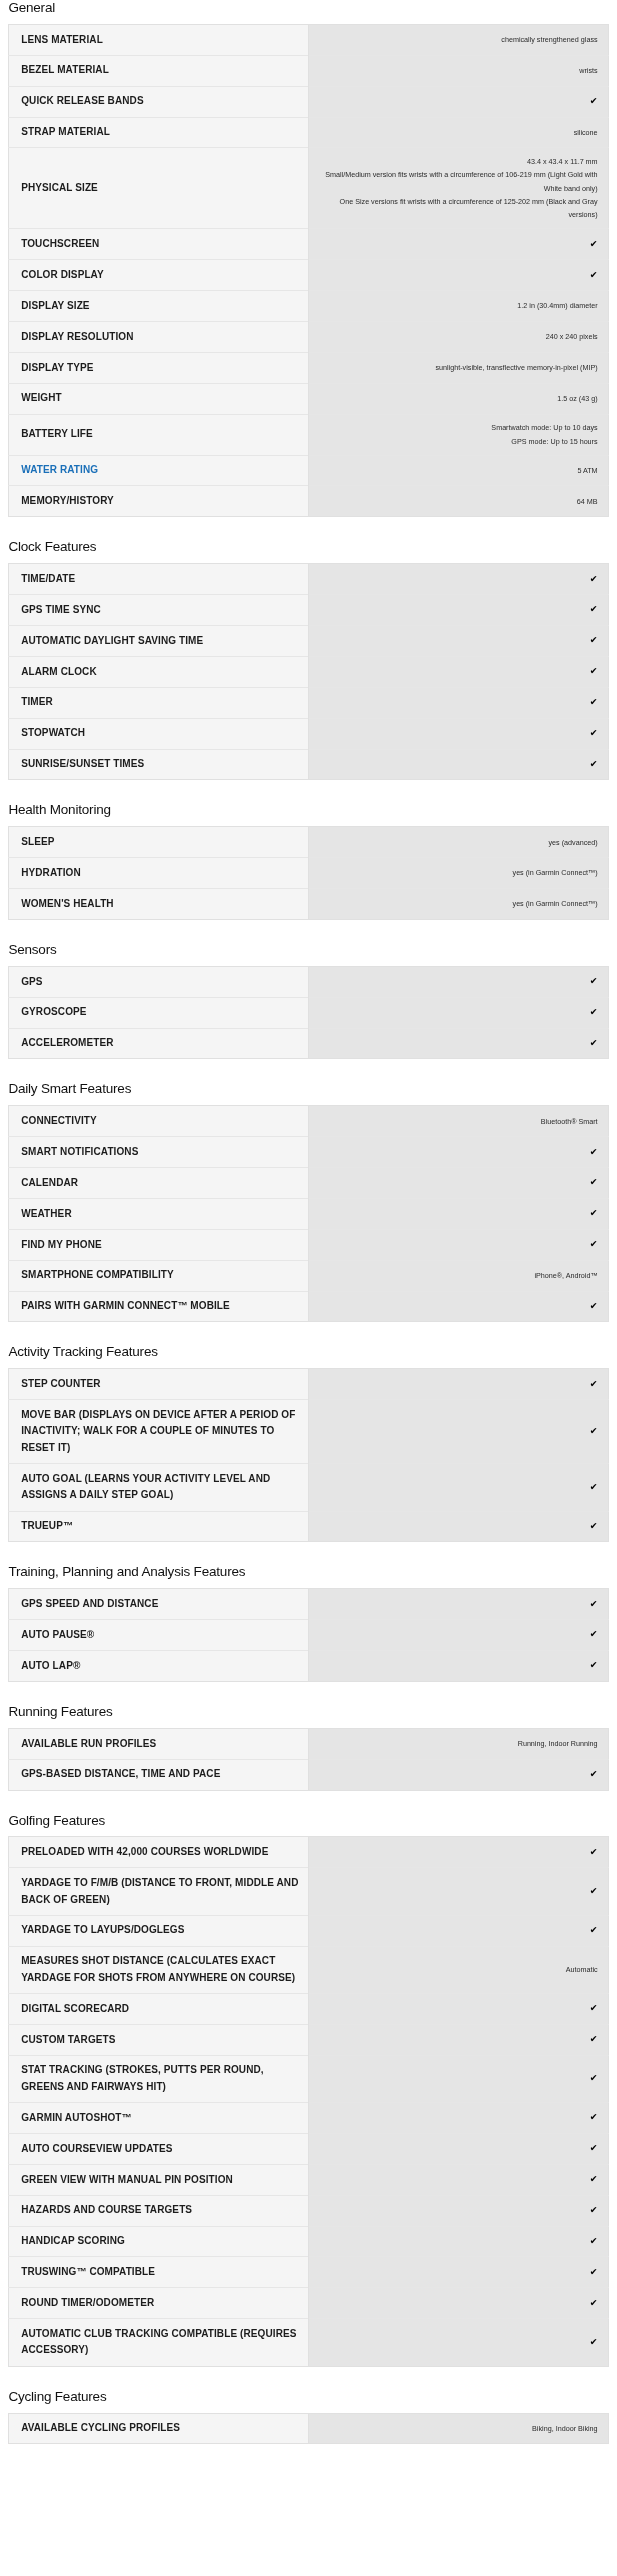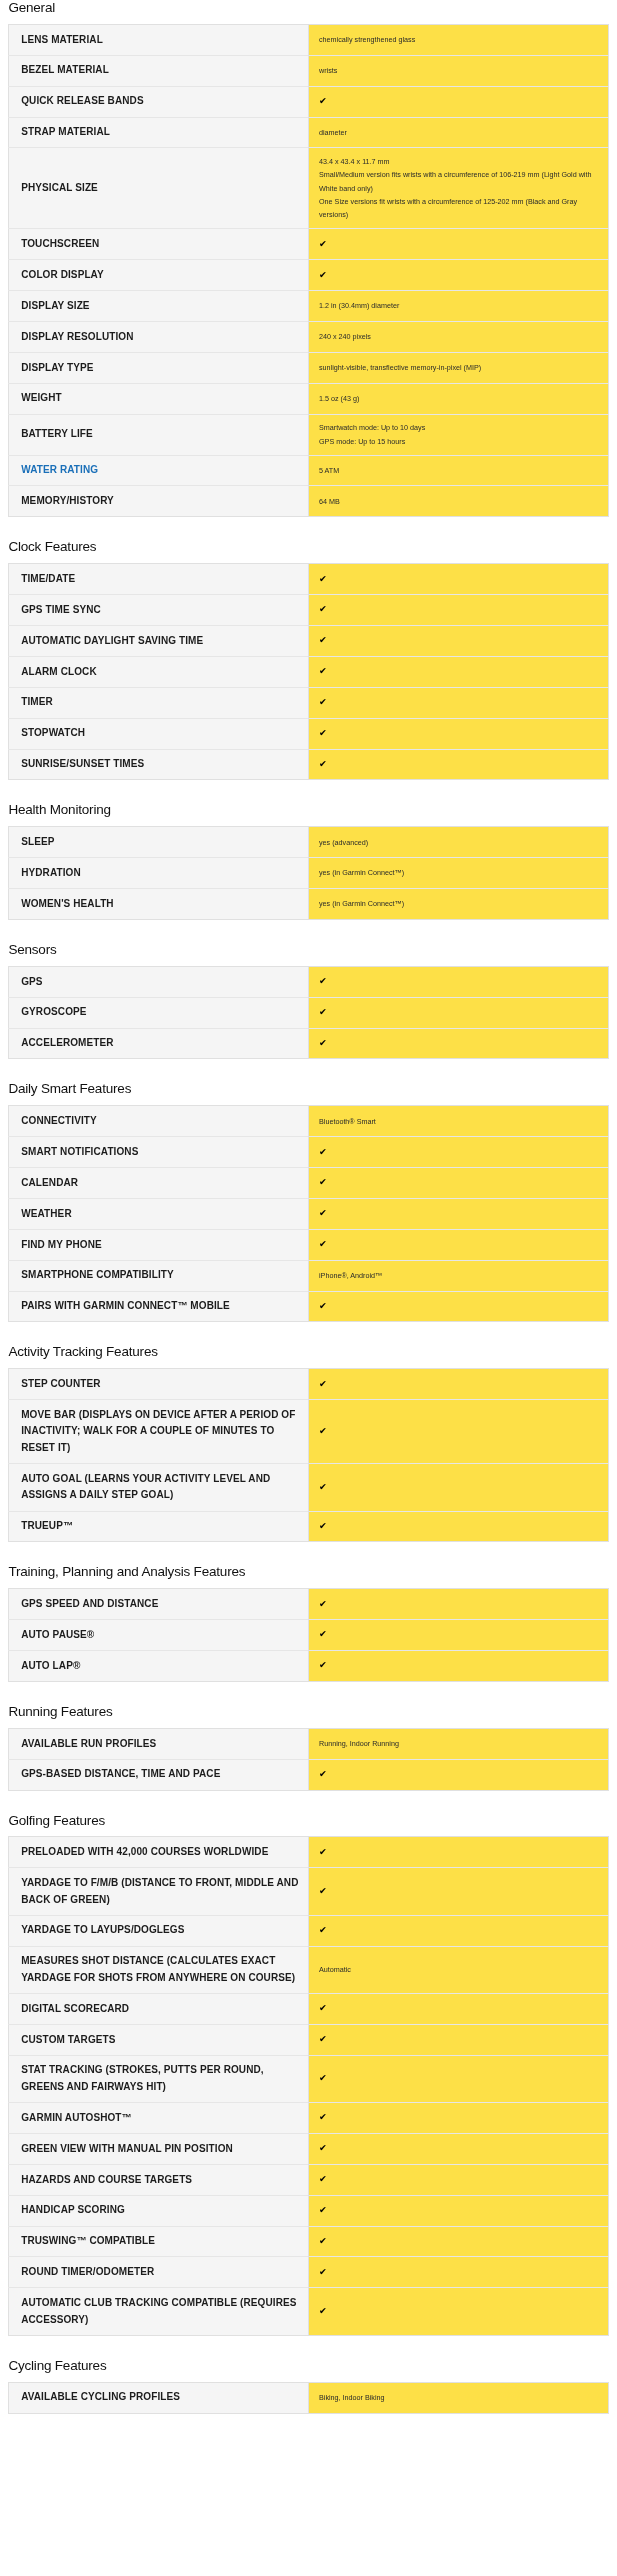--- a/index.html
+++ b/index.html
@@ -56,27 +56,27 @@
     letter-spacing: 0.1px;
     line-height: 1.65;
     color: #1c1c1c;
     vertical-align: middle;
   }
   td.spec-label.link-label {
     color: #1a6fb8;
   }
   td.spec-value {
     width: 50%;
-    background: #fde047;
+    background: #e5e5e5;
     padding: 6.7px 10px;
     font-size: 7.2px;
     font-weight: 400;
     line-height: 1.85;
     color: #2a2a2a;
-    text-align: left;
+    text-align: right;
     vertical-align: middle;
   }
   .check {
     display: inline-block;
     font-size: 9.3px;
     line-height: 1;
     color: #000000;
     font-family: "DejaVu Sans", sans-serif;
     font-weight: bold;
   }
@@ -97,21 +97,21 @@
           <tr>
             <td class="spec-label">BEZEL MATERIAL</td>
             <td class="spec-value">wrists</td>
           </tr>
           <tr>
             <td class="spec-label">QUICK RELEASE BANDS</td>
             <td class="spec-value"><span class="check">✔</span></td>
           </tr>
           <tr>
             <td class="spec-label">STRAP MATERIAL</td>
-            <td class="spec-value">diameter</td>
+            <td class="spec-value">silicone</td>
           </tr>
           <tr>
             <td class="spec-label">PHYSICAL SIZE</td>
             <td class="spec-value">
               <span class="vline">43.4 x 43.4 x 11.7 mm</span>
               <span class="vline">Small/Medium version fits wrists with a circumference of 106-219 mm (Light Gold with White band only)</span>
               <span class="vline">One Size versions fit wrists with a circumference of 125-202 mm (Black and Gray versions)</span>
             </td>
           </tr>
           <tr>
@@ -351,20 +351,24 @@
           </tr>
           <tr>
             <td class="spec-label">STAT TRACKING (STROKES, PUTTS PER ROUND, GREENS AND FAIRWAYS HIT)</td>
             <td class="spec-value"><span class="check">✔</span></td>
           </tr>
           <tr>
             <td class="spec-label">GARMIN AUTOSHOT™</td>
             <td class="spec-value"><span class="check">✔</span></td>
           </tr>
           <tr>
+            <td class="spec-label">AUTO COURSEVIEW UPDATES</td>
+            <td class="spec-value"><span class="check">✔</span></td>
+          </tr>
+          <tr>
             <td class="spec-label">GREEN VIEW WITH MANUAL PIN POSITION</td>
             <td class="spec-value"><span class="check">✔</span></td>
           </tr>
           <tr>
             <td class="spec-label">HAZARDS AND COURSE TARGETS</td>
             <td class="spec-value"><span class="check">✔</span></td>
           </tr>
           <tr>
             <td class="spec-label">HANDICAP SCORING</td>
             <td class="spec-value"><span class="check">✔</span></td>

